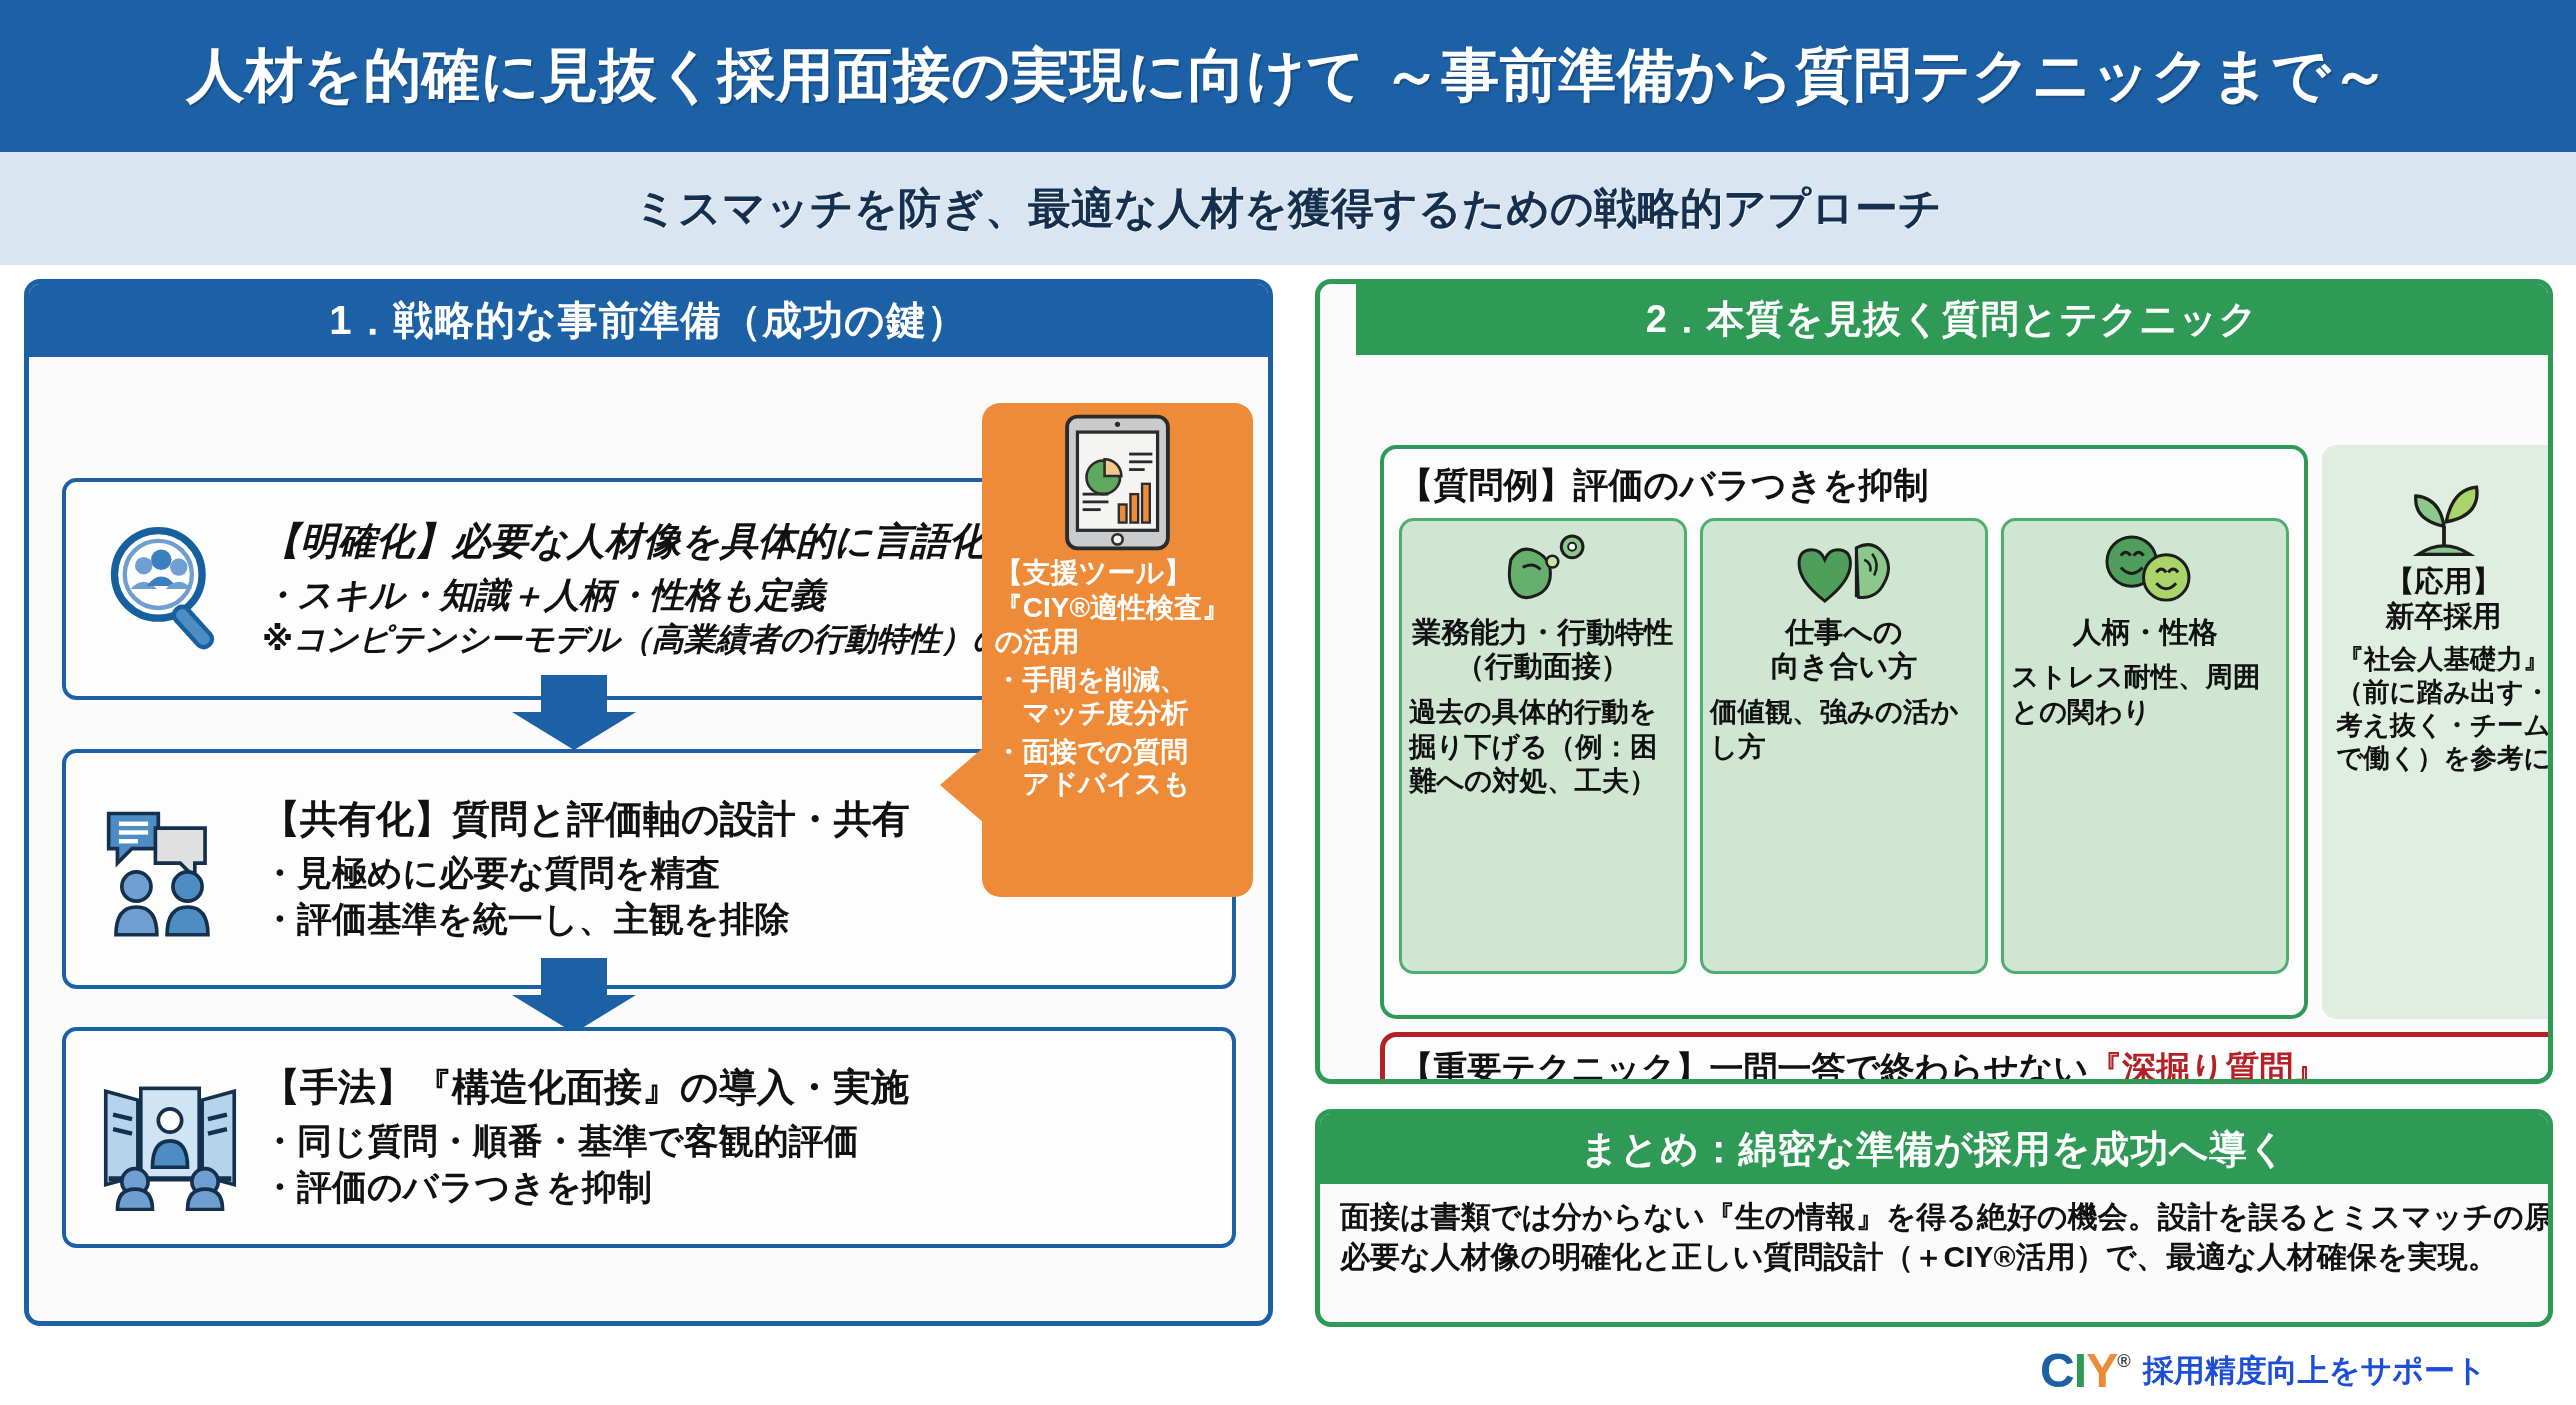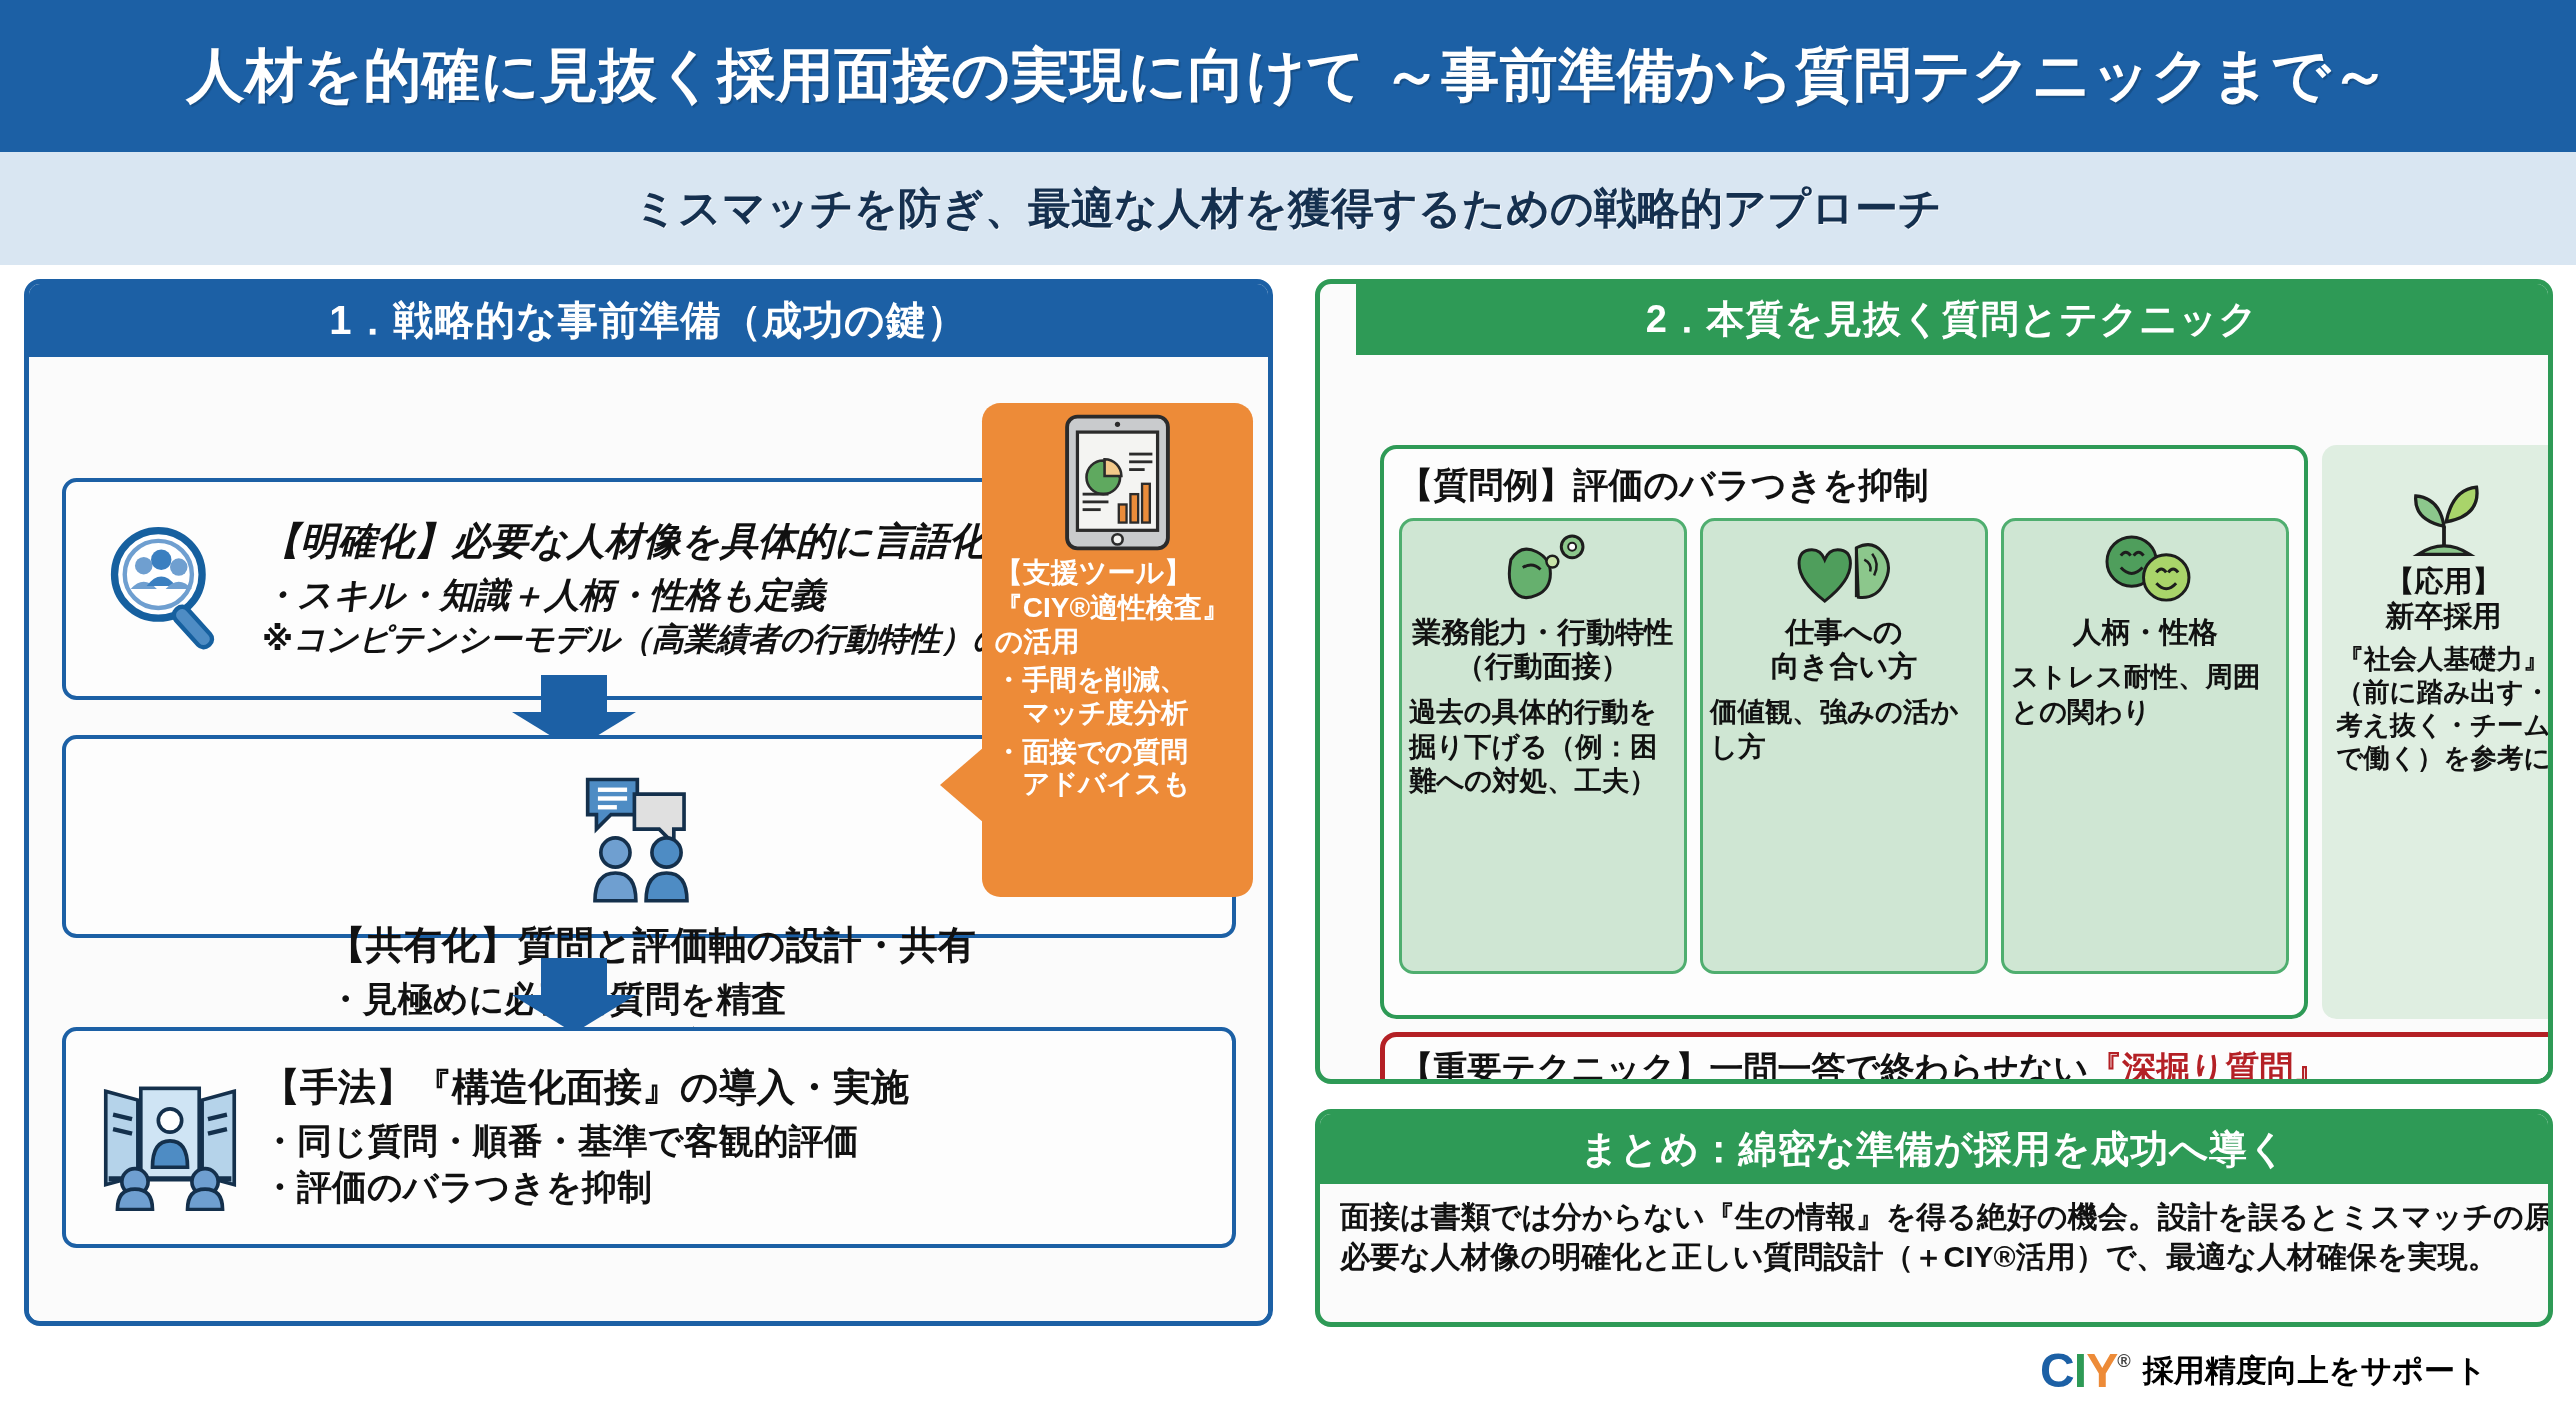--- a/index.html
+++ b/index.html
@@ -62,21 +62,21 @@
   }
   #panel-summary .panel-head { height: 70px; background: #2e9a56; font-size: 38px; }
 
   
   .step-card {
     position: absolute; left: 33px; width: 1174px;
     border: 4.6px solid #1c60a5; border-radius: 14.6px; background: #fdfdfd;
     display: flex; align-items: center; padding: 9.1px 16.5px;
   }
   #step-1 { top: 121px; height: 222px; font-style: italic; }
-  #step-2 { top: 378px; height: 203px; flex-direction: column; }
+  #step-2 { top: 392px; height: 240px; }
   #step-3 { top: 670px; height: 221px; }
 
   .step-icon { width: 174px; flex: 0 0 174px; display:flex; align-items:center; justify-content:center; }
   .step-text { flex: 1; padding-left: 5.5px; }
   .step-title {
     font-size: 38px; font-weight: 700; color: #111; line-height: 1.22;
     margin-bottom: 7.3px; white-space: nowrap;
   }
   .step-line {
     font-size: 35px; font-weight: 700; color: #111; line-height: 1.32; white-space: nowrap;
@@ -156,21 +156,21 @@
 
   
   #footer-logo {
     position: absolute; left: 2040px; top: 1343px; display: flex; align-items: center; gap: 12.8px;
   }
   .logo-mark { font-size: 48px; font-weight: 700; letter-spacing: -0.9px; display:flex; align-items:baseline; }
   .logo-c { color: #1c60a5; }
   .logo-i { color: #2e9a56; }
   .logo-y { color: #ed8b38; }
   .logo-r { font-size: 18.3px; color:#444; position: relative; top: -20px; }
-  .logo-tag { font-size: 31px; font-weight: 700; color: #000000; white-space: nowrap; }
+  .logo-tag { font-size: 31px; font-weight: 700; color: #1d4ed8; white-space: nowrap; }
 </style>
 </head>
 <body>
 
 <div class="page">
 
   <div class="header-band">
     <div class="header-title">人材を的確に見抜く採用面接の実現に向けて ～事前準備から質問テクニックまで～</div>
   </div>
   <div class="subtitle-band">

